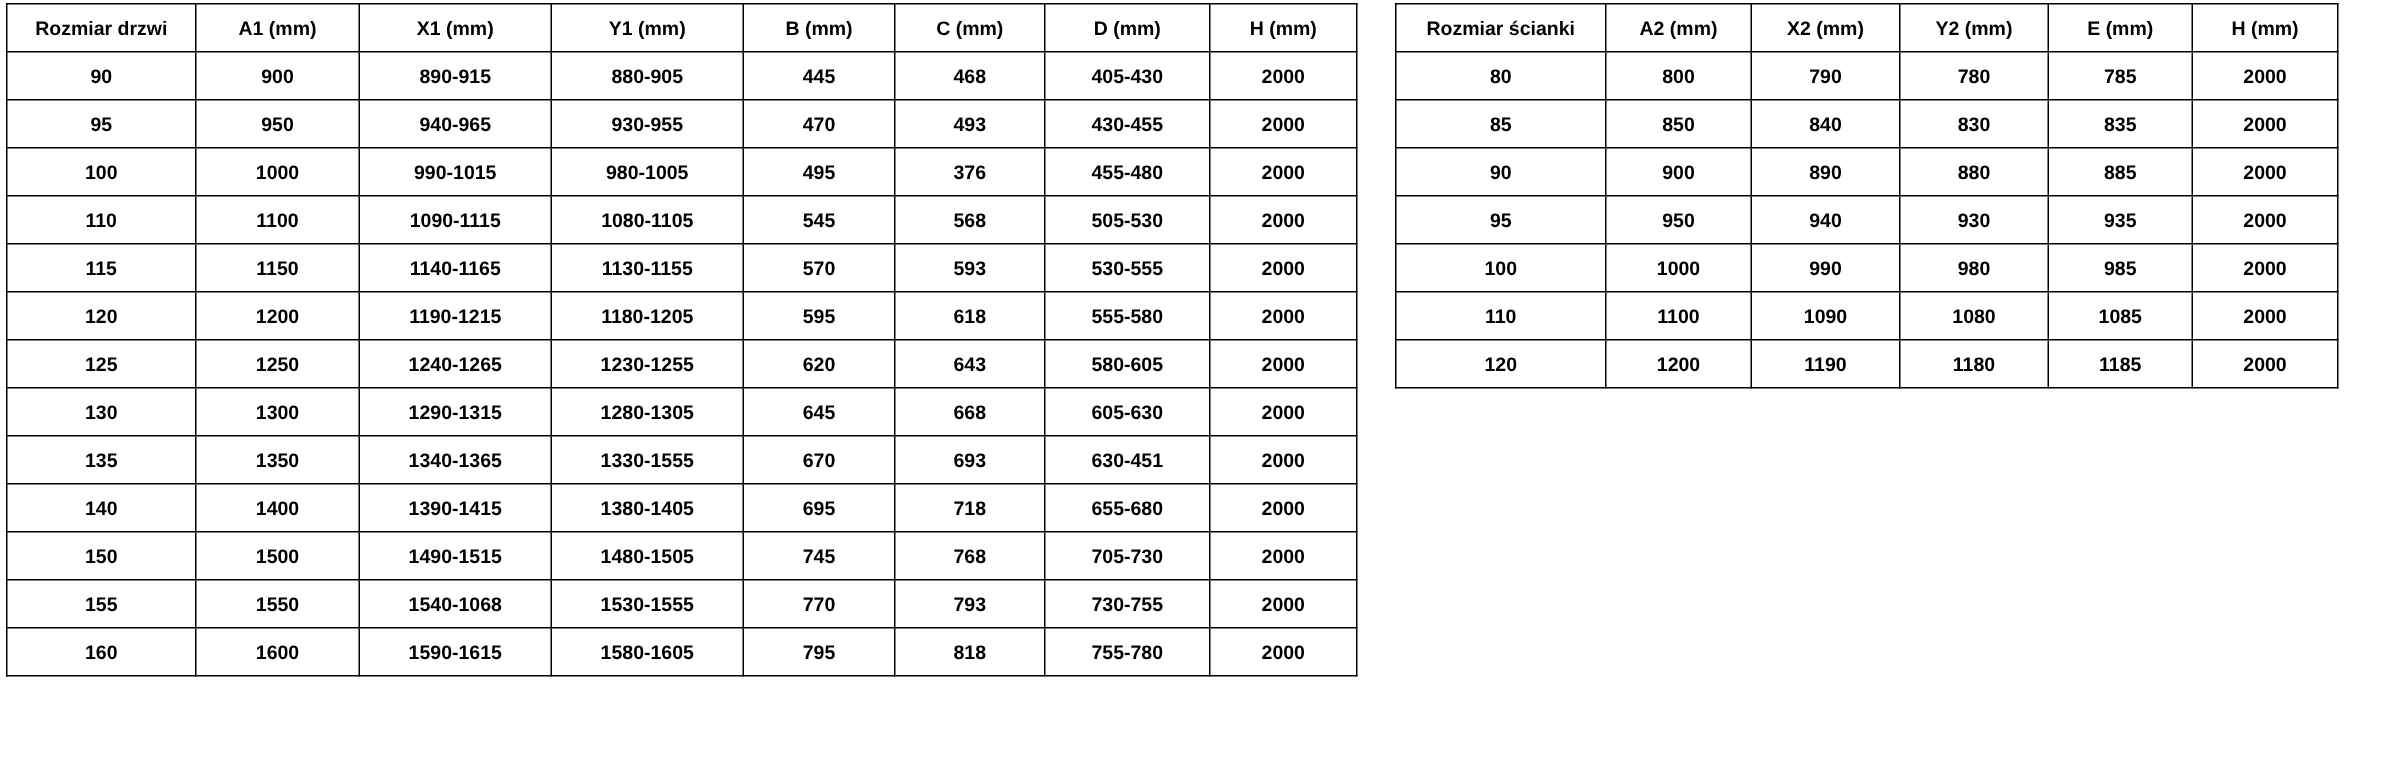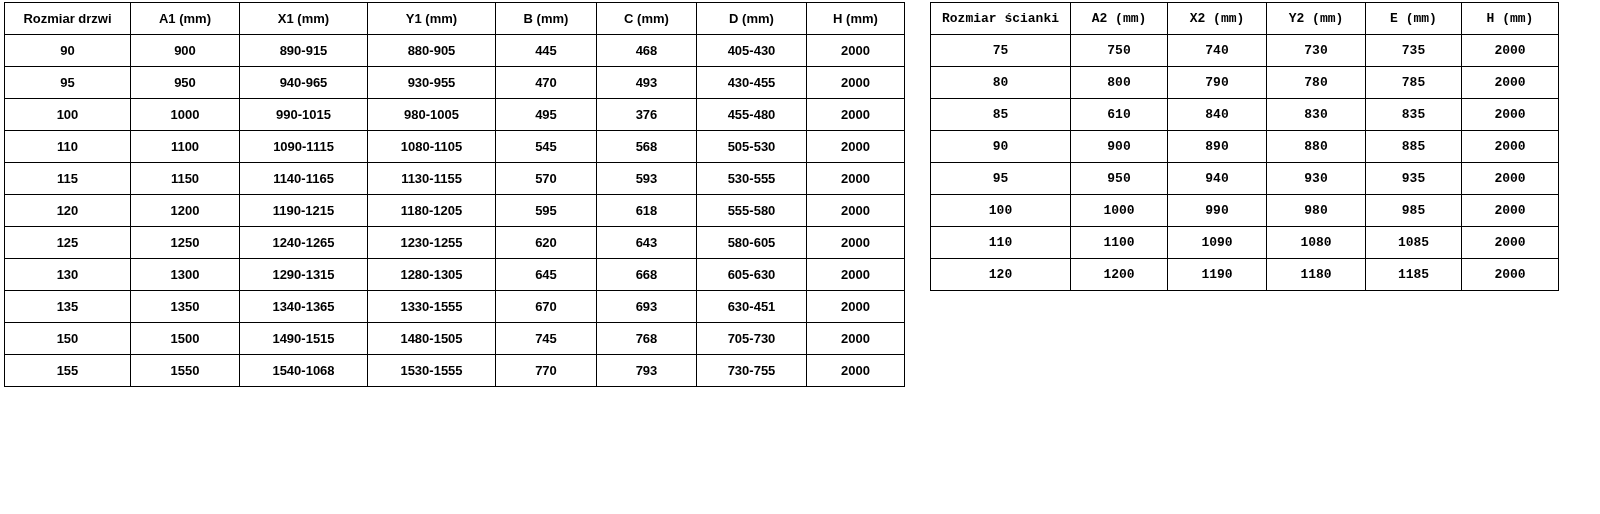--- a/index.html
+++ b/index.html
@@ -57,21 +57,20 @@
   #door-table col.c4 { width: 101px; }
   #door-table col.c5 { width: 100px; }
   #door-table col.c6 { width: 110px; }
   #door-table col.c7 { width: 98px; }
 
   
   #wall-table-wrap {
     position: absolute;
     left: 930px;
     top: 2px;
-    font-family: Liberation Mono, monospace;
   }
   #wall-table {
     width: 628px;
   }
   #wall-table col.c0 { width: 140px; }
   #wall-table col.c1 { width: 97px; }
   #wall-table col.c2 { width: 99px; }
   #wall-table col.c3 { width: 99px; }
   #wall-table col.c4 { width: 96px; }
   #wall-table col.c5 { width: 97px; }
@@ -190,37 +189,57 @@
           <td>135</td>
           <td>1350</td>
           <td>1340-1365</td>
           <td>1330-1555</td>
           <td>670</td>
           <td>693</td>
           <td>630-451</td>
           <td>2000</td>
         </tr>
         <tr>
+          <td>140</td>
+          <td>1400</td>
+          <td>1390-1415</td>
+          <td>1380-1405</td>
+          <td>695</td>
+          <td>718</td>
+          <td>655-680</td>
+          <td>2000</td>
+        </tr>
+        <tr>
           <td>150</td>
           <td>1500</td>
           <td>1490-1515</td>
           <td>1480-1505</td>
           <td>745</td>
           <td>768</td>
           <td>705-730</td>
           <td>2000</td>
         </tr>
         <tr>
           <td>155</td>
           <td>1550</td>
           <td>1540-1068</td>
           <td>1530-1555</td>
           <td>770</td>
           <td>793</td>
           <td>730-755</td>
+          <td>2000</td>
+        </tr>
+        <tr>
+          <td>160</td>
+          <td>1600</td>
+          <td>1590-1615</td>
+          <td>1580-1605</td>
+          <td>795</td>
+          <td>818</td>
+          <td>755-780</td>
           <td>2000</td>
         </tr>
       </tbody>
     </table>
   </div>
 
   <div id="wall-table-wrap">
     <table class="spec" id="wall-table">
       <colgroup>
         <col class="c0">
@@ -235,38 +254,30 @@
           <th>Rozmiar ścianki</th>
           <th>A2 (mm)</th>
           <th>X2 (mm)</th>
           <th>Y2 (mm)</th>
           <th>E (mm)</th>
           <th>H (mm)</th>
         </tr>
       </thead>
       <tbody>
         <tr>
-          <td>75</td>
-          <td>750</td>
-          <td>740</td>
-          <td>730</td>
-          <td>735</td>
-          <td>2000</td>
-        </tr>
-        <tr>
           <td>80</td>
           <td>800</td>
           <td>790</td>
           <td>780</td>
           <td>785</td>
           <td>2000</td>
         </tr>
         <tr>
           <td>85</td>
-          <td>610</td>
+          <td>850</td>
           <td>840</td>
           <td>830</td>
           <td>835</td>
           <td>2000</td>
         </tr>
         <tr>
           <td>90</td>
           <td>900</td>
           <td>890</td>
           <td>880</td>

